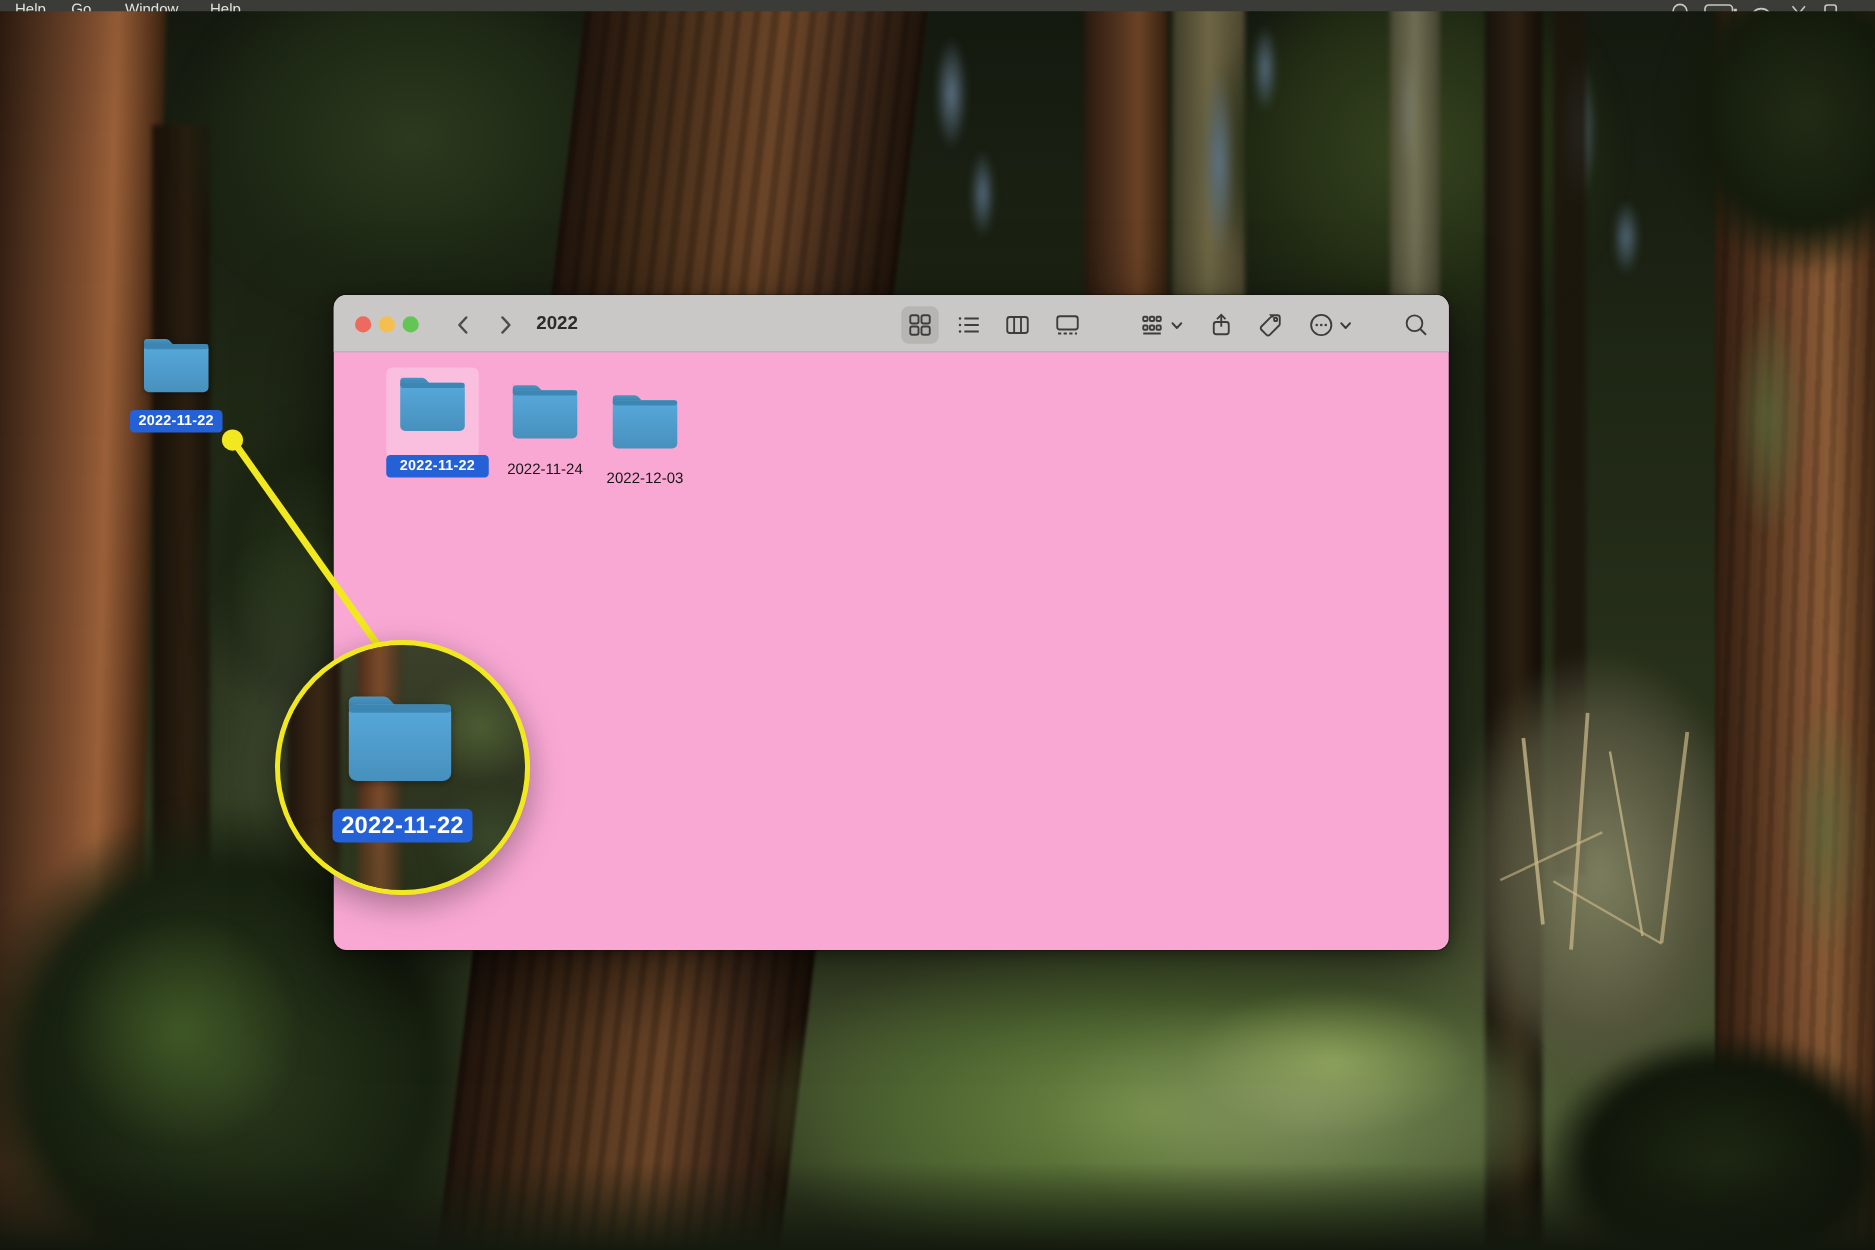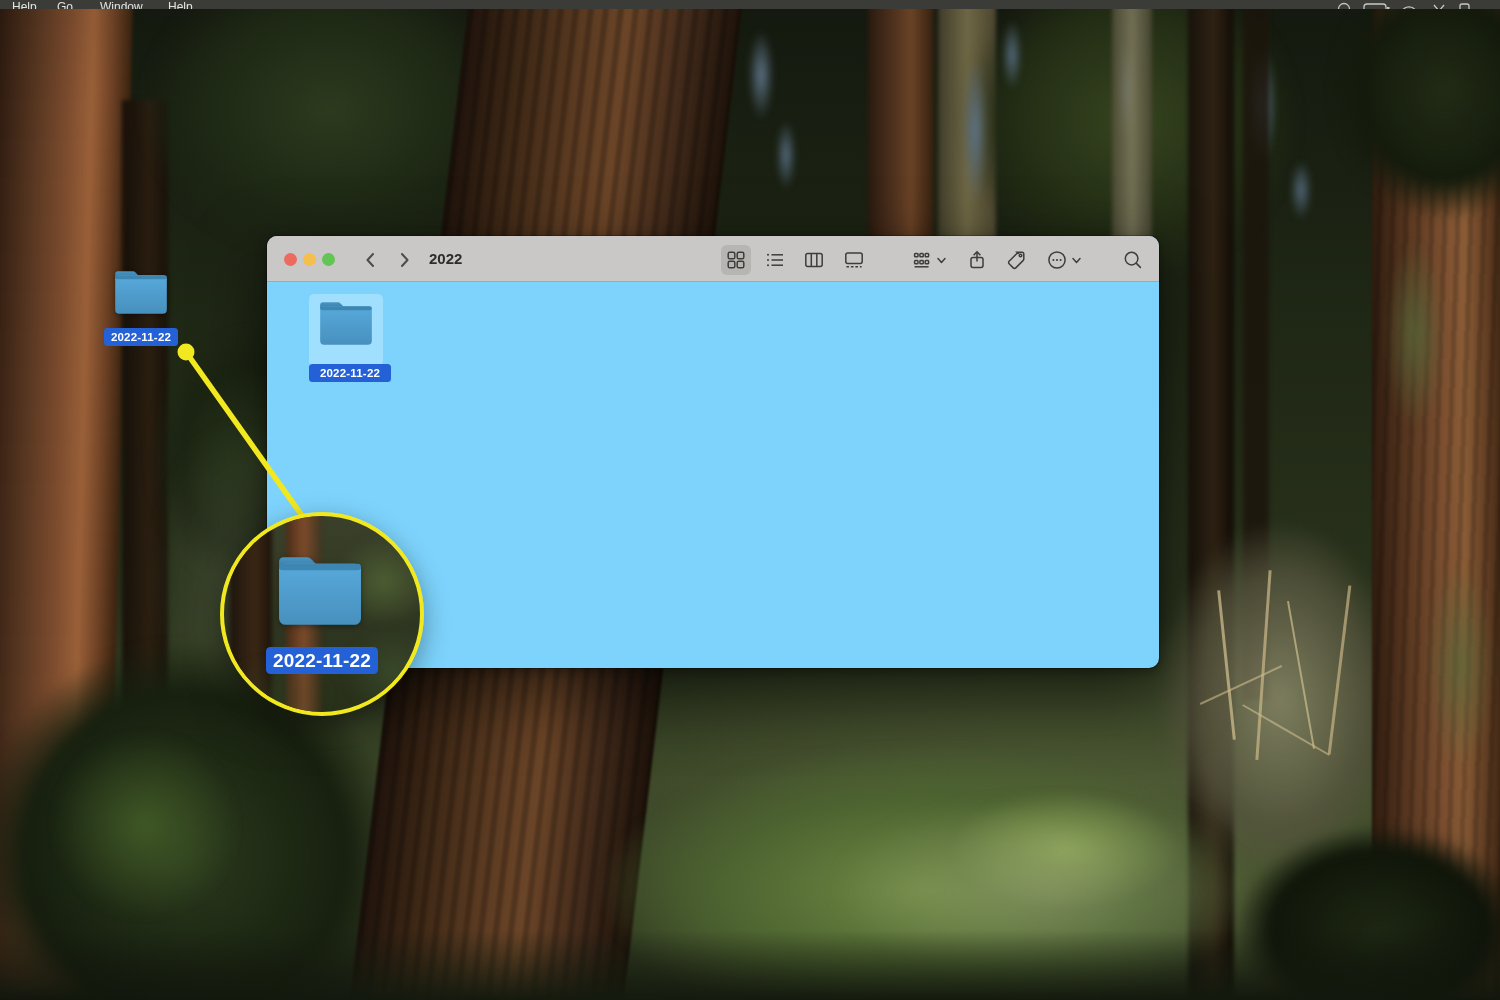--- a/index.html
+++ b/index.html
@@ -22,22 +22,22 @@
     background:radial-gradient(1500px 1050px at 50% 45%, transparent 55%, rgba(0,0,0,.40) 100%);}
   
   #menubar{position:absolute;left:0;top:0;width:1500px;height:9px;background:#3b3b37;
     overflow:hidden;z-index:30;}
   #menubar .mitem{position:absolute;top:0;color:#e3e3e0;font-size:12px;font-weight:400;line-height:14px;}
   
   .pill{background:#2460d6;color:#fff;font-weight:700;border-radius:3.5px;
     display:flex;align-items:center;justify-content:center;letter-spacing:.2px;}
   .folder-svg{display:block;}
   
-  #window{position:absolute;left:267px;top:236px;width:892px;height:432px;border-radius:10px;
-    background:#7dd3fc;box-shadow:0 24px 70px rgba(0,0,0,.55),0 3px 12px rgba(0,0,0,.35),0 0 0 1px rgba(0,0,0,.22);
+  #window{position:absolute;left:267px;top:236px;width:892px;height:524px;border-radius:10px;
+    background:#f9a8d4;box-shadow:0 24px 70px rgba(0,0,0,.55),0 3px 12px rgba(0,0,0,.35),0 0 0 1px rgba(0,0,0,.22);
     z-index:10;}
   #titlebar{position:absolute;left:0;top:0;width:100%;height:46px;background:#cac8c6;
     border-radius:10px 10px 0 0;border-bottom:1px solid #a9a7a4;box-sizing:border-box;}
   .light{position:absolute;top:17px;width:13px;height:13px;border-radius:50%;}
   .navbtn{position:absolute;top:12px;width:24px;height:24px;display:flex;align-items:center;justify-content:center;}
   #wintitle{position:absolute;left:162px;top:14px;font-size:15px;font-weight:700;color:#2c2c2c;}
   .tbtn{position:absolute;top:9px;height:30px;width:30px;border-radius:6px;
     display:flex;align-items:center;justify-content:center;gap:3px;}
   .tbtn.sel{background:#b7b5b2;}
   .tbtn.wide{width:52px;}
@@ -262,21 +262,33 @@
   <div style="position:absolute;left:0;top:46px;right:0;bottom:0;border-radius:0 0 10px 10px;">
 
     <div class="fitem" style="left:42px;top:12px;width:74px;">
       <div class="selbox"></div>
       <svg class="folder-svg" viewBox="0 0 64 54" width="58" height="49" style="position:relative;margin:5px auto 0;display:block;">
           <use href="#folderShape"></use>
         </svg>
       <div class="pill" style="position:relative;margin:16px auto 0;width:72px;">2022-11-22</div>
     </div>
 
-
+    <div class="fitem" style="left:134px;top:12px;width:70px;">
+      <svg class="folder-svg" viewBox="0 0 64 54" width="58" height="49" style="margin:11px auto 0;display:block;">
+          <use href="#folderShape"></use>
+        </svg>
+      <div class="flabel" style="margin-top:14px;">2022-11-24</div>
+    </div>
+
+    <div class="fitem" style="left:214px;top:12px;width:70px;">
+      <svg class="folder-svg" viewBox="0 0 64 54" width="58" height="49" style="margin:19px auto 0;display:block;">
+          <use href="#folderShape"></use>
+        </svg>
+      <div class="flabel" style="margin-top:13px;">2022-12-03</div>
+    </div>
   </div>
 </div>
 
 <svg id="overlaySvg" width="1500" height="1000" viewBox="0 0 1500 1000">
   <line x1="186" y1="352" x2="303" y2="517" stroke="#f2e81f" stroke-width="5.5" stroke-linecap="round"></line>
   <circle cx="186" cy="352" r="8.5" fill="#f2e81f"></circle>
 </svg>
 
 <div id="mag">
   <div class="mstrip1"></div>

